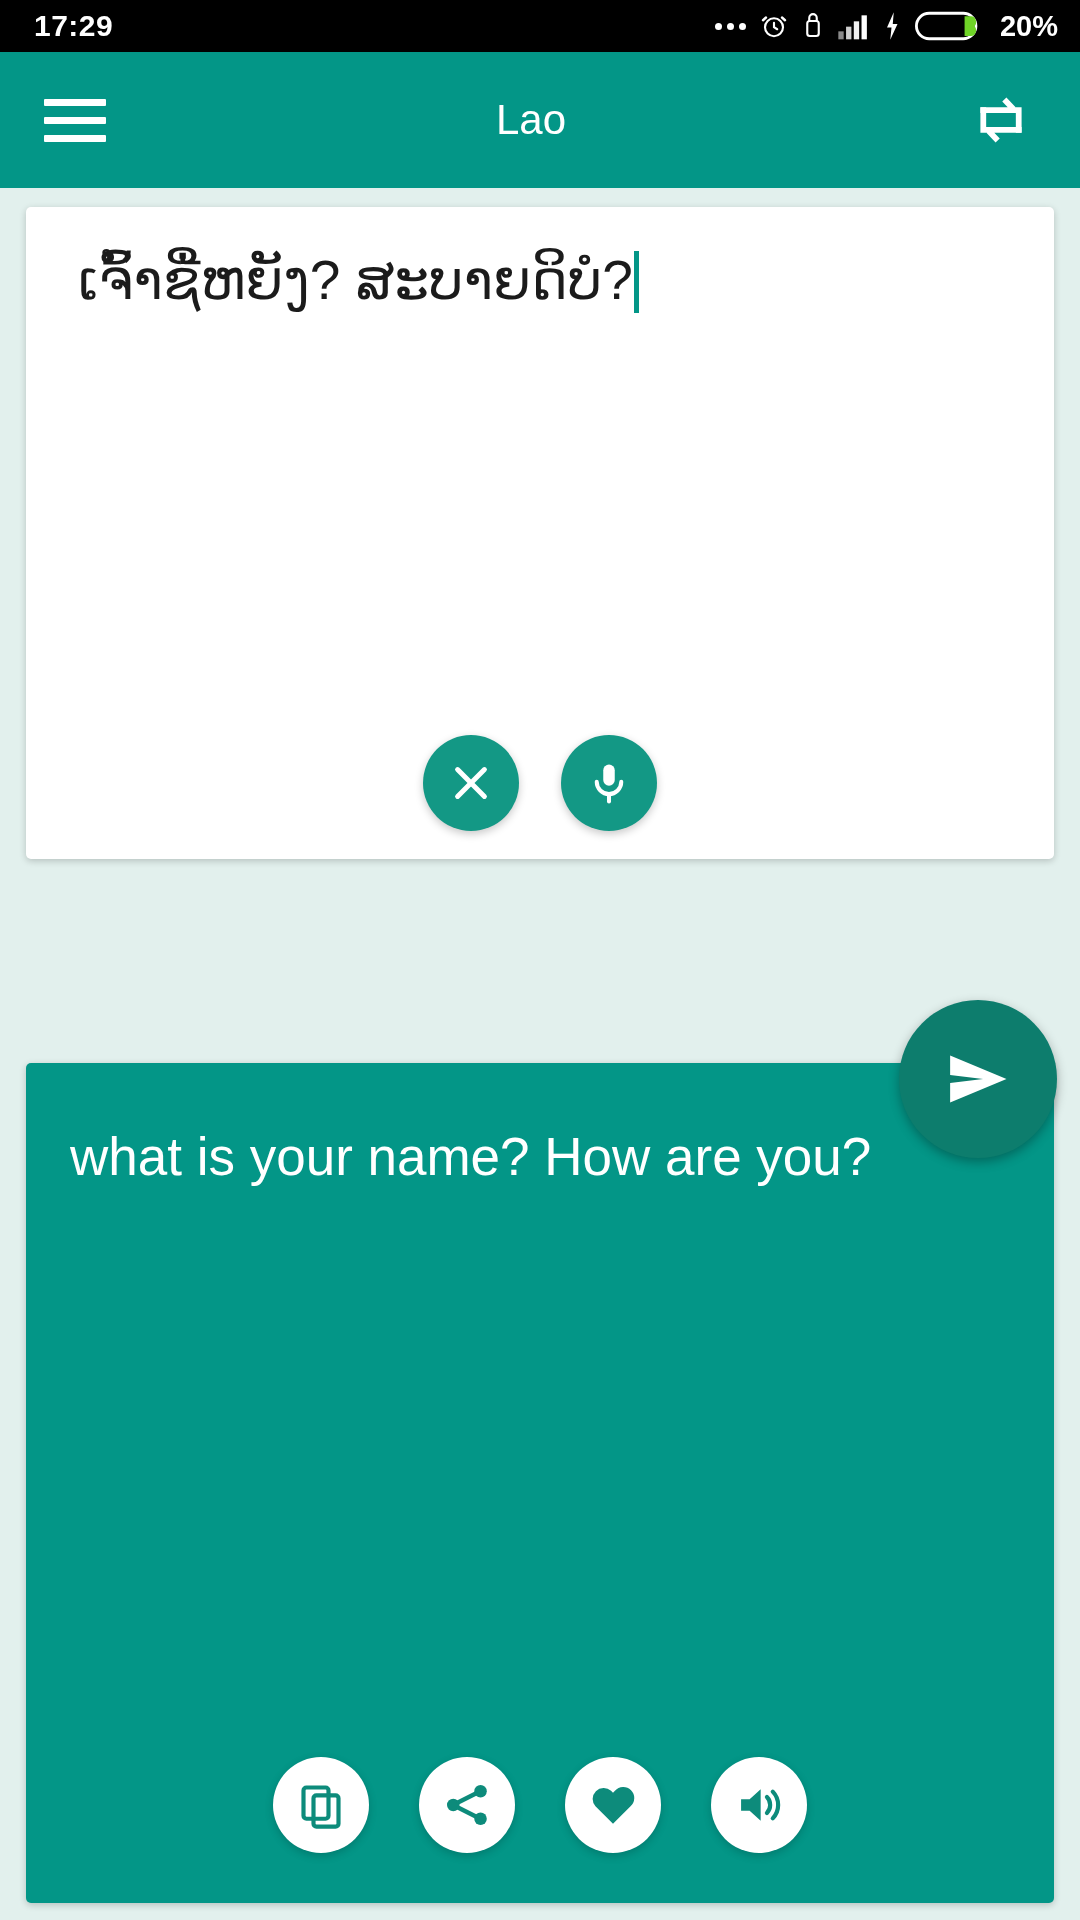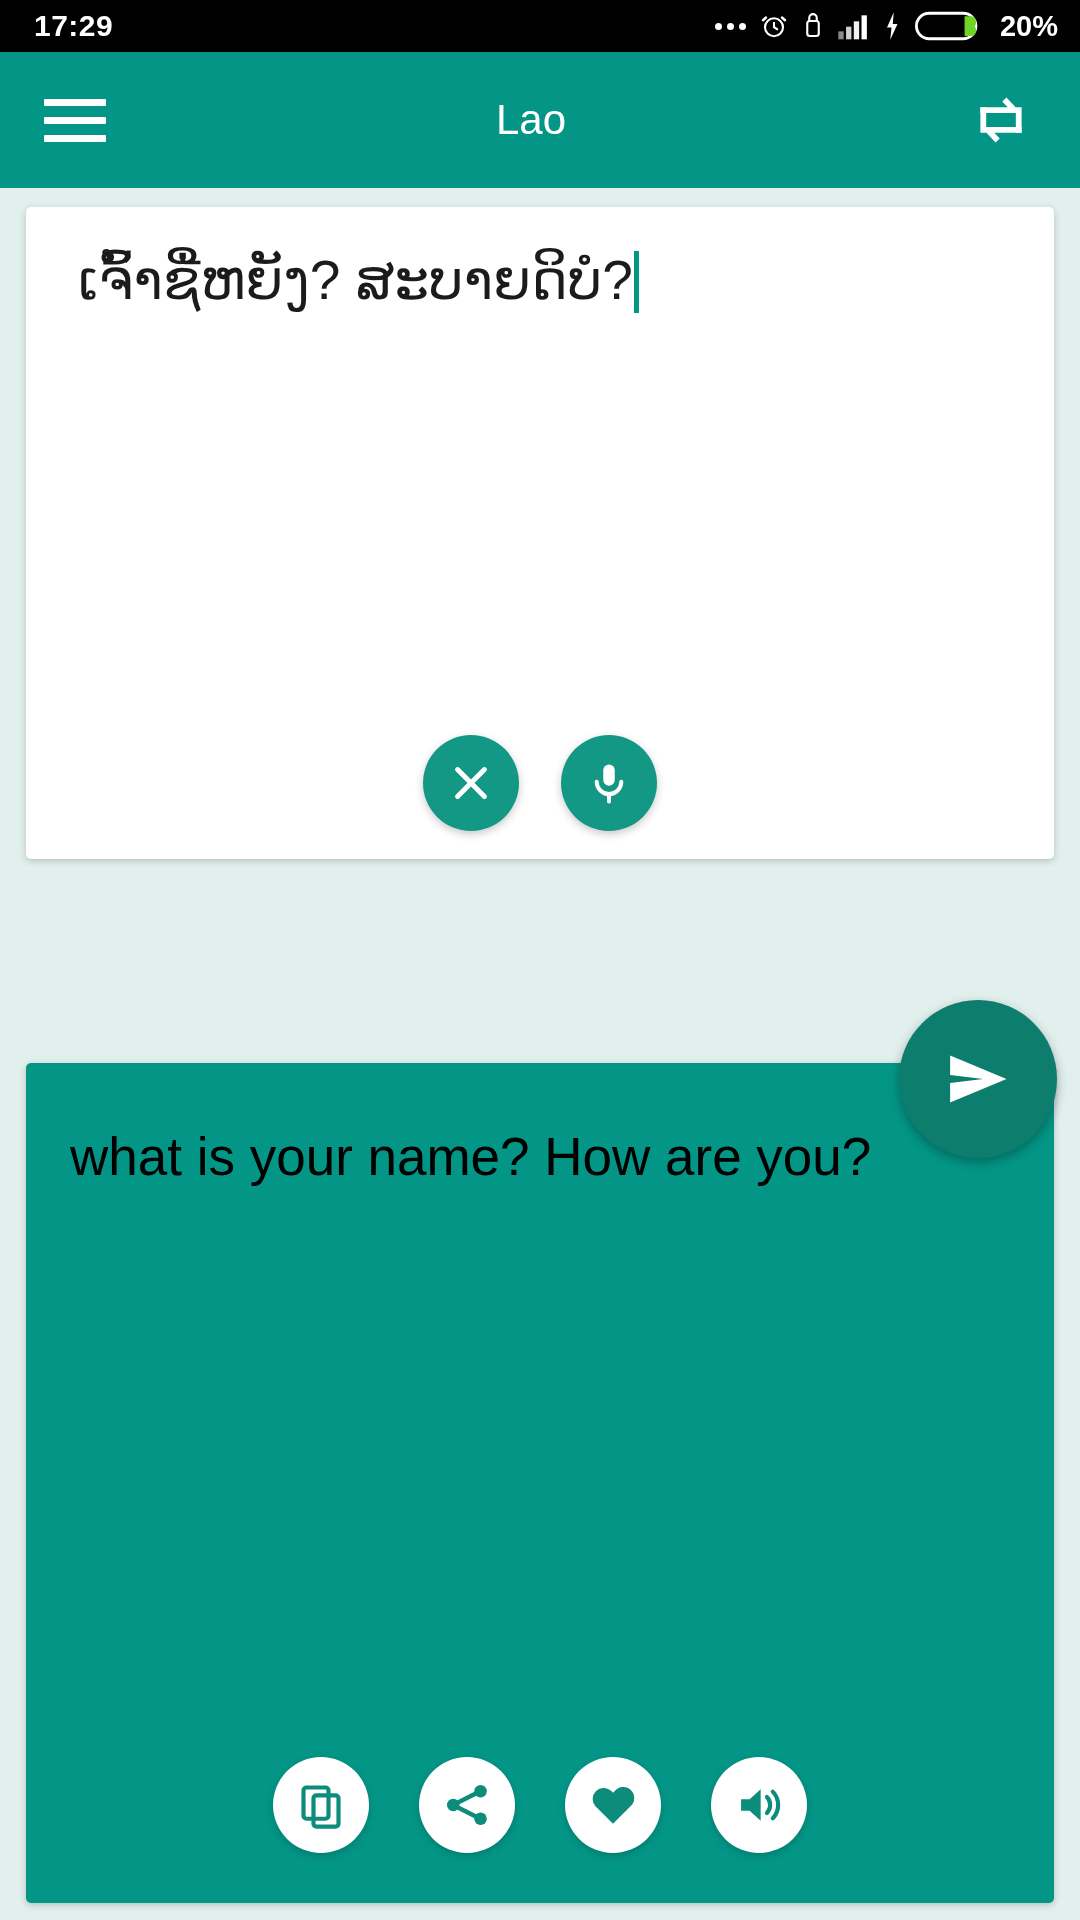--- a/index.html
+++ b/index.html
@@ -103,21 +103,21 @@
     width:1028px;height:840px;
     background:#039687;
     border-radius:5px;
     box-shadow:0 2px 7px rgba(0,0,0,.20);
   }
   .output-text{
     position:absolute;
     left:44px;top:60px;right:46px;
     font-size:53px;
     line-height:1.3;
-    color:#000000;
+    color:#ffffff;
   }
   .output-actions{
     position:absolute;
     left:0;right:0;bottom:50px;
     display:flex;justify-content:center;gap:50px;
   }
   .fab-white{
     width:96px;height:96px;border-radius:50%;
     background:#fff;
     display:flex;align-items:center;justify-content:center;

